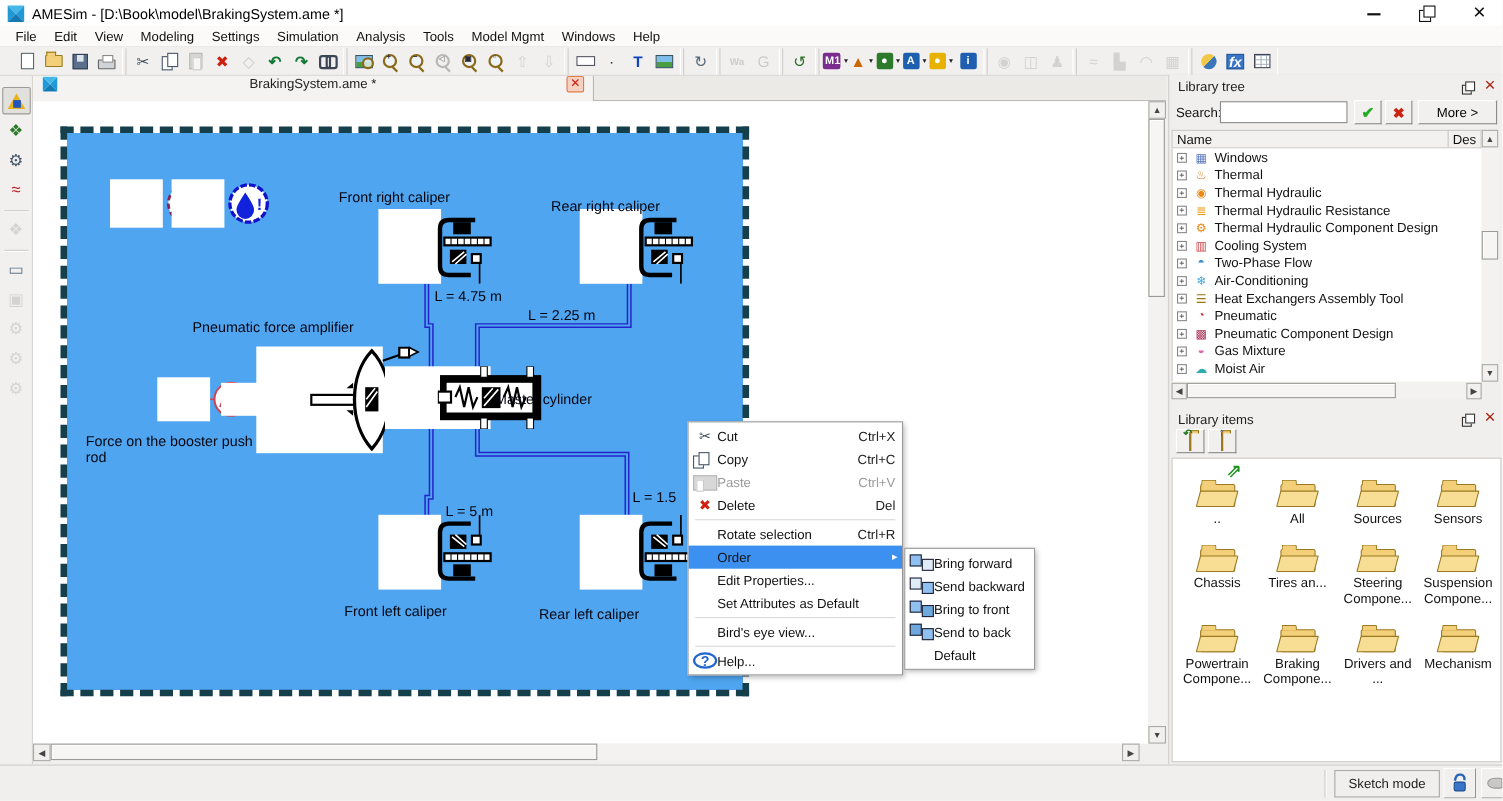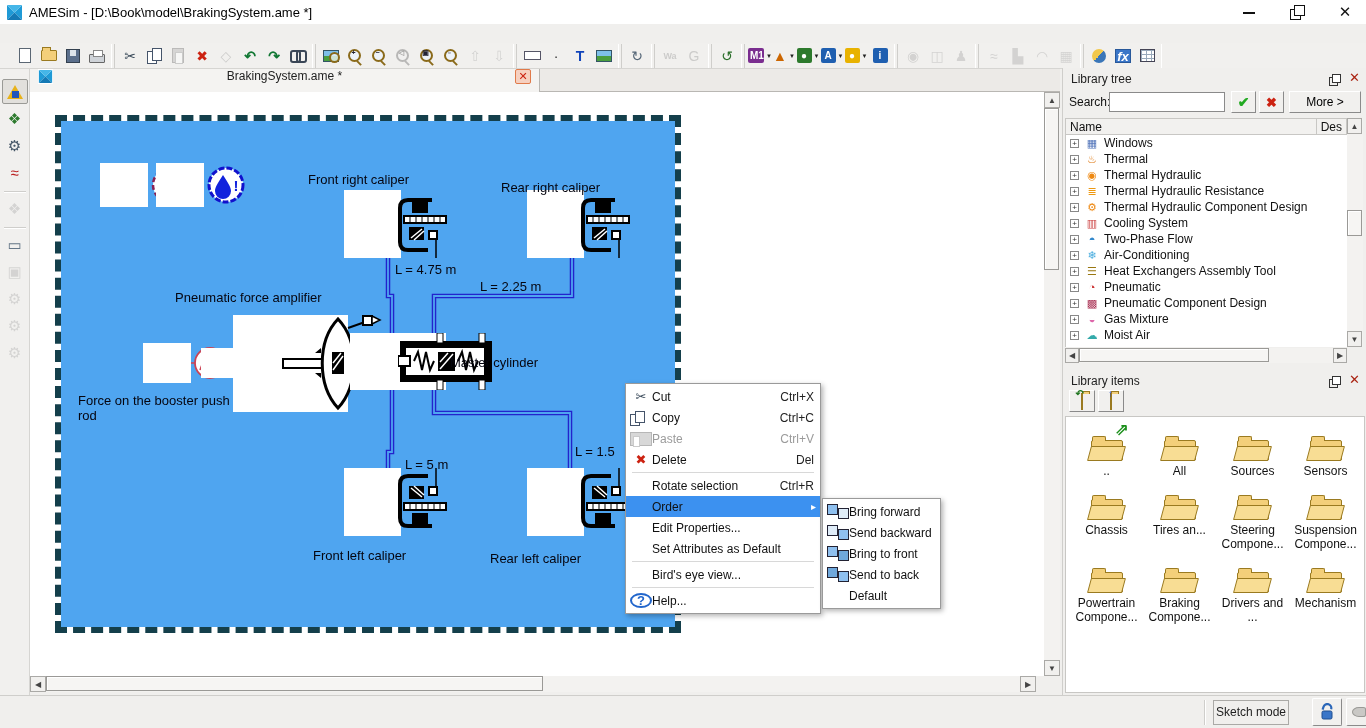--- a/index.html
+++ b/index.html
@@ -138,21 +138,21 @@
   .fold:before { content:""; position:absolute; top:-5px; left:0; width:12px; height:4px; background:#f3cf7a; border:1px solid #9a7a20; border-bottom:none; border-radius:2px 2px 0 0; }
   .fold:after { content:""; position:absolute; left:-3px; bottom:-1px; width:33px; height:13px; background:#f8dd94; border:1px solid #9a7a20; transform:skewX(-15deg); border-radius:1px; }
   .fup { position:absolute; right:14px; top:-6px; color:#1a8f1a; font-weight:bold; font-size:17px; text-shadow:1px 1px 0 #fff,-1px -1px 0 #fff; }
   .flabel { margin-top:3px; font-size:12px; line-height:14px; color:#111; word-wrap:break-word; padding:0 2px; }
   .fold-sm { position:relative; width:16px; height:11px; background:#f3cf7a; border:1px solid #9a7a20; margin:0 auto; }
   .fold-sm:before { content:""; position:absolute; top:-3px; left:0; width:6px; height:2px; background:#f3cf7a; border:1px solid #9a7a20; border-bottom:none; }
   .fbadge { position:absolute; right:-2px; top:-6px; font-size:10px; font-weight:bold; }
 
   
   #statusbar { position:absolute; left:0; top:695px; width:1366px; height:33px; background:#f0efed; border-top:1px solid #cfcecb; }
-  #sketchmode { position:absolute; left:1213px; top:4px; width:76px; height:25px; border:1px solid #aaa9a6; background:#f0efed; text-align:center; line-height:23px; color:#222; }
+  #sketchmode { position:absolute; left:1213px; top:4px; width:96px; height:25px; border:1px solid #aaa9a6; background:#f0efed; text-align:center; line-height:23px; color:#222; }
   .st-sep { position:absolute; top:4px; width:2px; height:25px; border-left:1px solid #cfcecb; border-right:1px solid #fff; }
   #lockbtn { position:absolute; left:1312px; top:2px; width:30px; height:28px; background:#f1f0ee; border:1px solid; border-color:#fff #8a8a8a #8a8a8a #fff; border-radius:2px; display:flex; align-items:center; justify-content:center; }
   #hornbtn { position:absolute; left:1346px; top:2px; width:26px; height:28px; background:#f1f0ee; border:1px solid; border-color:#fff #8a8a8a #8a8a8a #fff; border-radius:2px; display:flex; align-items:center; justify-content:center; }
   .horn { width:14px; height:10px; background:#c9c8c5; border-radius:50% 20% 20% 50%; border:1px solid #9a9996; }
 </style>
 </head>
 <body>
 
 <div id="win">
 
@@ -165,20 +165,33 @@
       <polygon points="1,16 16,16 8.5,8.5" fill="#1579b4"></polygon>
     </svg>
     <span class="ttext">AMESim - [D:\Book\model\BrakingSystem.ame *]</span>
     <div id="wctrls">
       <span class="wbtn wb-min"></span>
       <span class="wbtn wb-rest"></span>
       <span class="wbtn wb-close">✕</span>
     </div>
   </div>
 
+  <div id="menubar">
+      <span class="mb-item">File</span>
+      <span class="mb-item">Edit</span>
+      <span class="mb-item">View</span>
+      <span class="mb-item">Modeling</span>
+      <span class="mb-item">Settings</span>
+      <span class="mb-item">Simulation</span>
+      <span class="mb-item">Analysis</span>
+      <span class="mb-item">Tools</span>
+      <span class="mb-item">Model Mgmt</span>
+      <span class="mb-item">Windows</span>
+      <span class="mb-item">Help</span>
+    </div>
 
   <div id="toolbar">
       <div class="tgroup">
         <button class="tbtn">
           <span class="ik ik-page"></span>
         </button>
         <button class="tbtn">
           <span class="ik ik-folder"></span>
         </button>
         <button class="tbtn">

